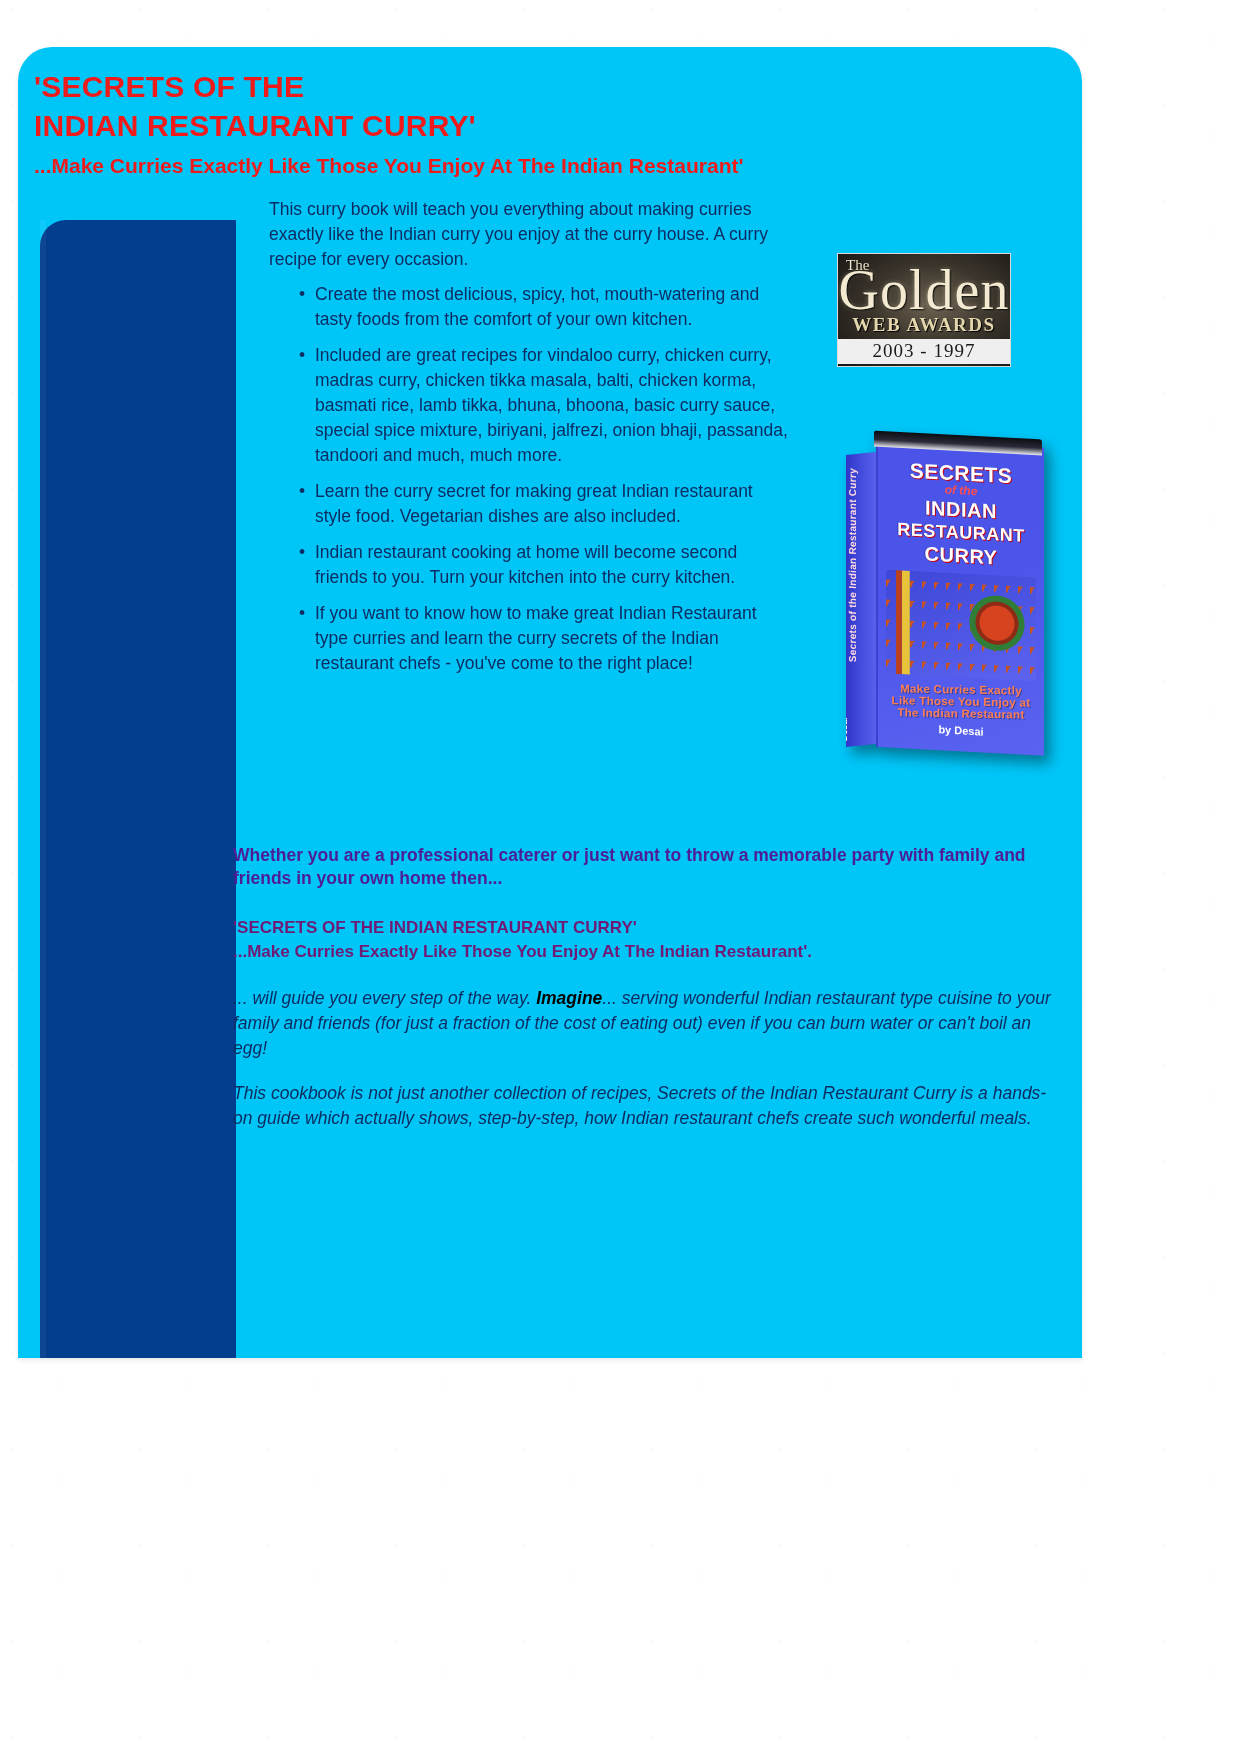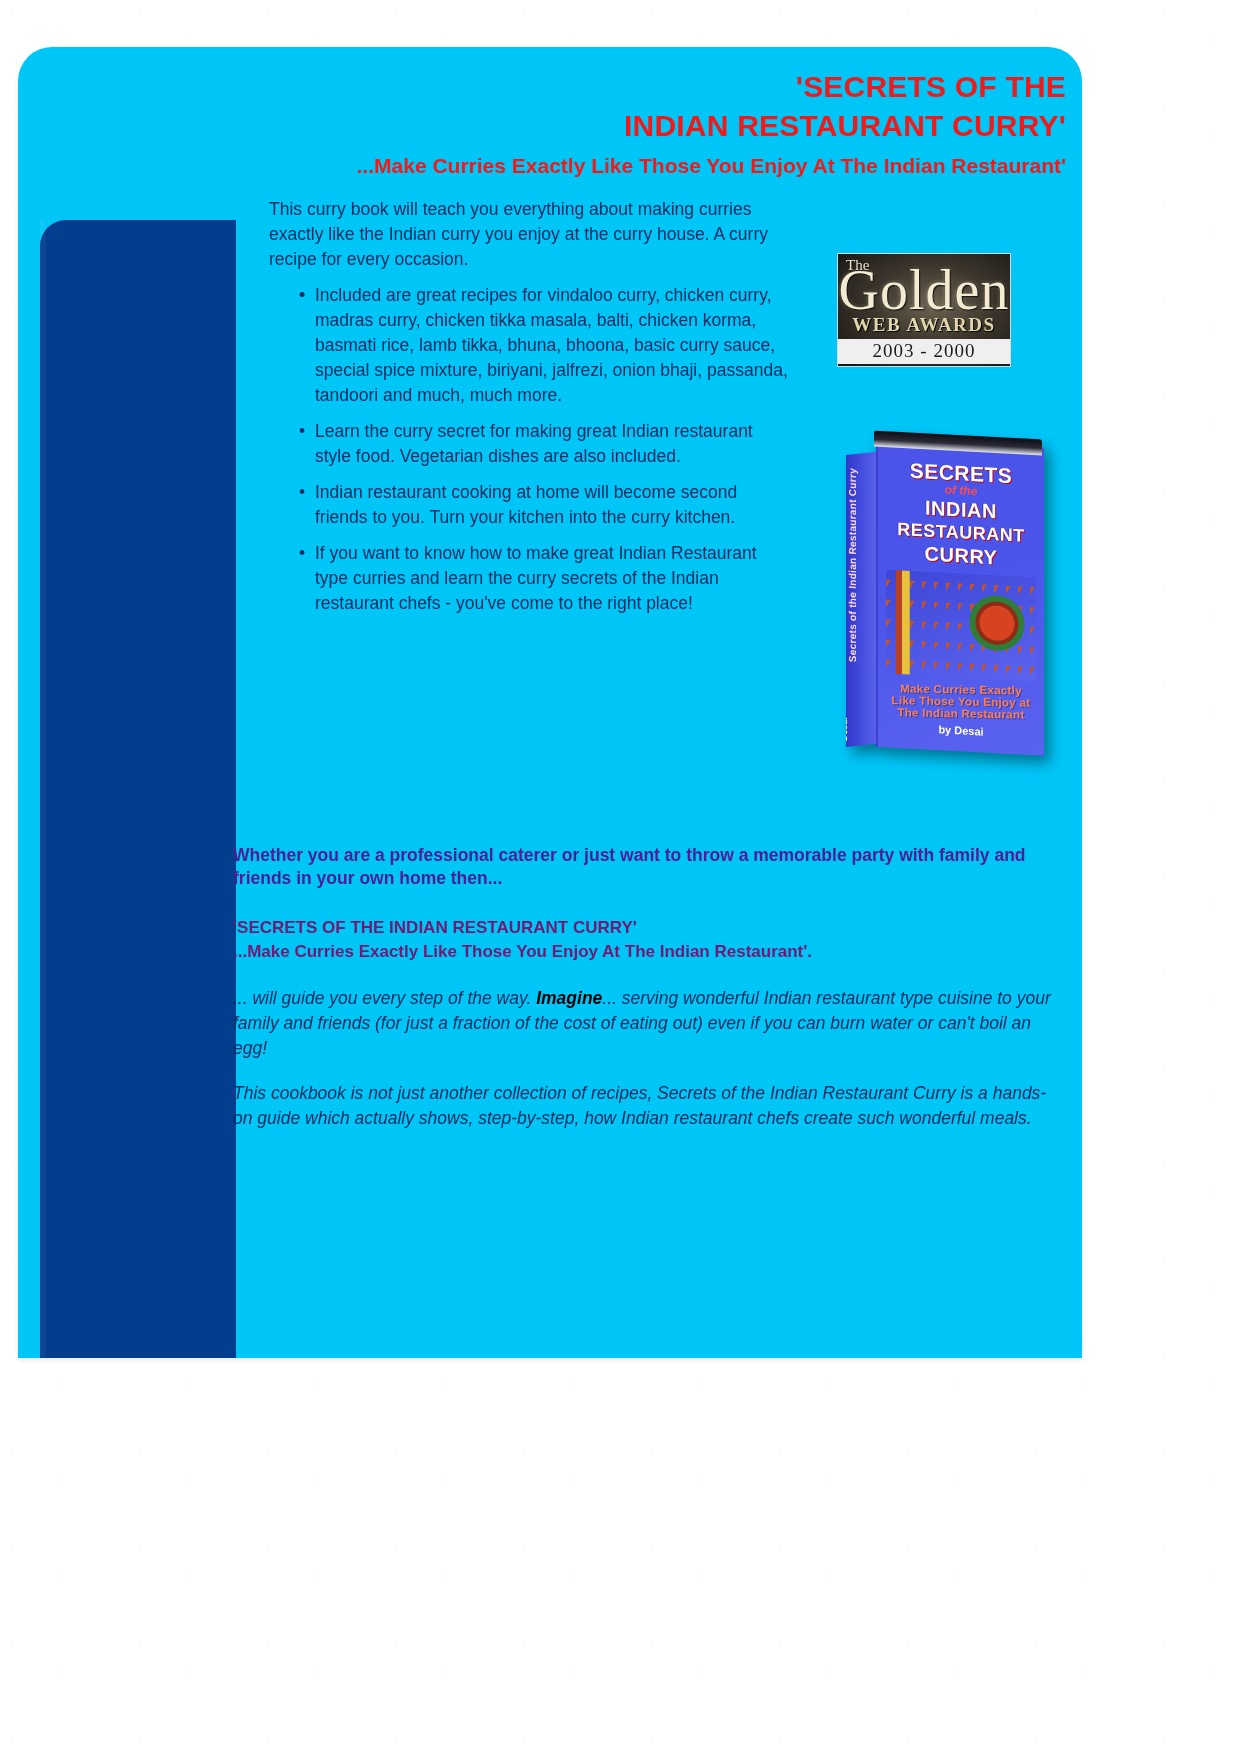--- a/index.html
+++ b/index.html
@@ -34,21 +34,21 @@
     height: 1311px;
     background: #00c6f8;
     border-radius: 34px 34px 0 0;
     box-shadow: 0 2px 5px rgba(0,0,0,0.10);
     overflow: hidden;
   }
 
   
   #header {
     padding: 20px 16px 0 16px;
-    text-align: right;
+    text-align: left;
   }
   .title-line {
     color: #ef1b1b;
     font-weight: bold;
     font-size: 30px;
     line-height: 39px;
     letter-spacing: 0.2px;
   }
   .subtitle-line {
     color: #ef1b1b;
@@ -329,20 +329,21 @@
   </div>
 
   <div id="left-panel"></div>
 
   <div id="content">
     <div id="intro-block" class="body-text">
       <p id="intro-para">This curry book will teach you everything about making curries exactly like the Indian curry you enjoy at the curry house. A curry recipe for every occasion.</p>
       <ul class="bullets">
         <li>
           <span class="dot">•</span>
+          <span>Create the most delicious, spicy, hot, mouth-watering and tasty foods from the comfort of your own kitchen.</span>
         </li>
         <li>
           <span class="dot">•</span>
           <span>Included are great recipes for vindaloo curry, chicken curry, madras curry, chicken tikka masala, balti, chicken korma, basmati rice, lamb tikka, bhuna, bhoona, basic curry sauce, special spice mixture, biriyani, jalfrezi, onion bhaji, passanda, tandoori and much, much more.</span>
         </li>
         <li>
           <span class="dot">•</span>
           <span>Learn the curry secret for making great Indian restaurant style food. Vegetarian dishes are also included.</span>
         </li>
         <li>
@@ -355,21 +356,21 @@
         </li>
       </ul>
     </div>
   </div>
 
   <div id="award-badge">
     <div id="award-inner">
       <div class="award-the">The</div>
       <div class="award-gold">Golden</div>
       <div class="award-web">WEB AWARDS</div>
-      <div class="award-years">2003 - 2000</div>
+      <div class="award-years">2003 - 1997</div>
     </div>
   </div>
 
   <div id="book">
     <div id="book-spine">
       <div id="book-spine-text">Secrets of the Indian Restaurant Curry</div>
       <div id="book-spine-author">Desai</div>
     </div>
     <div id="book-face">
       <div id="bk-secrets" class="bk-line">SECRETS</div>

